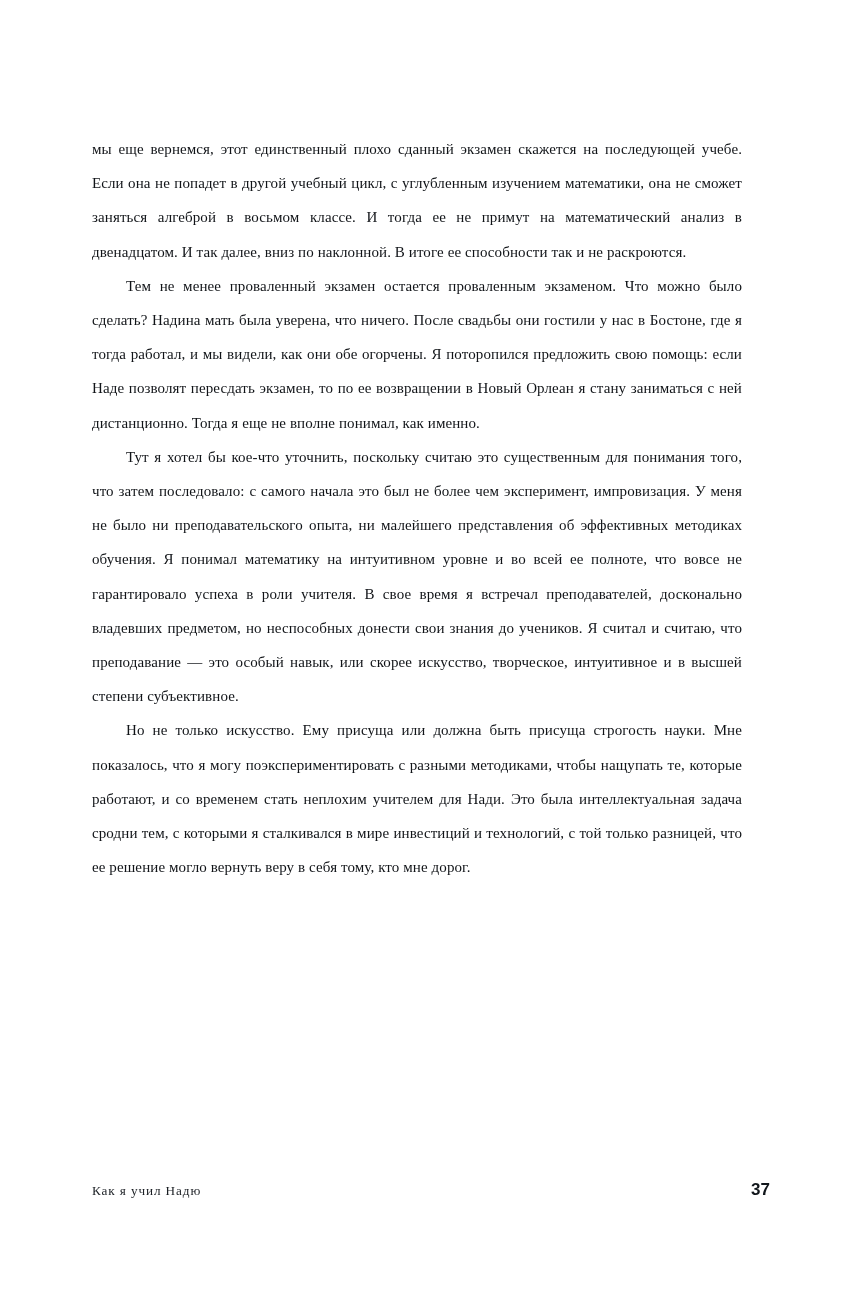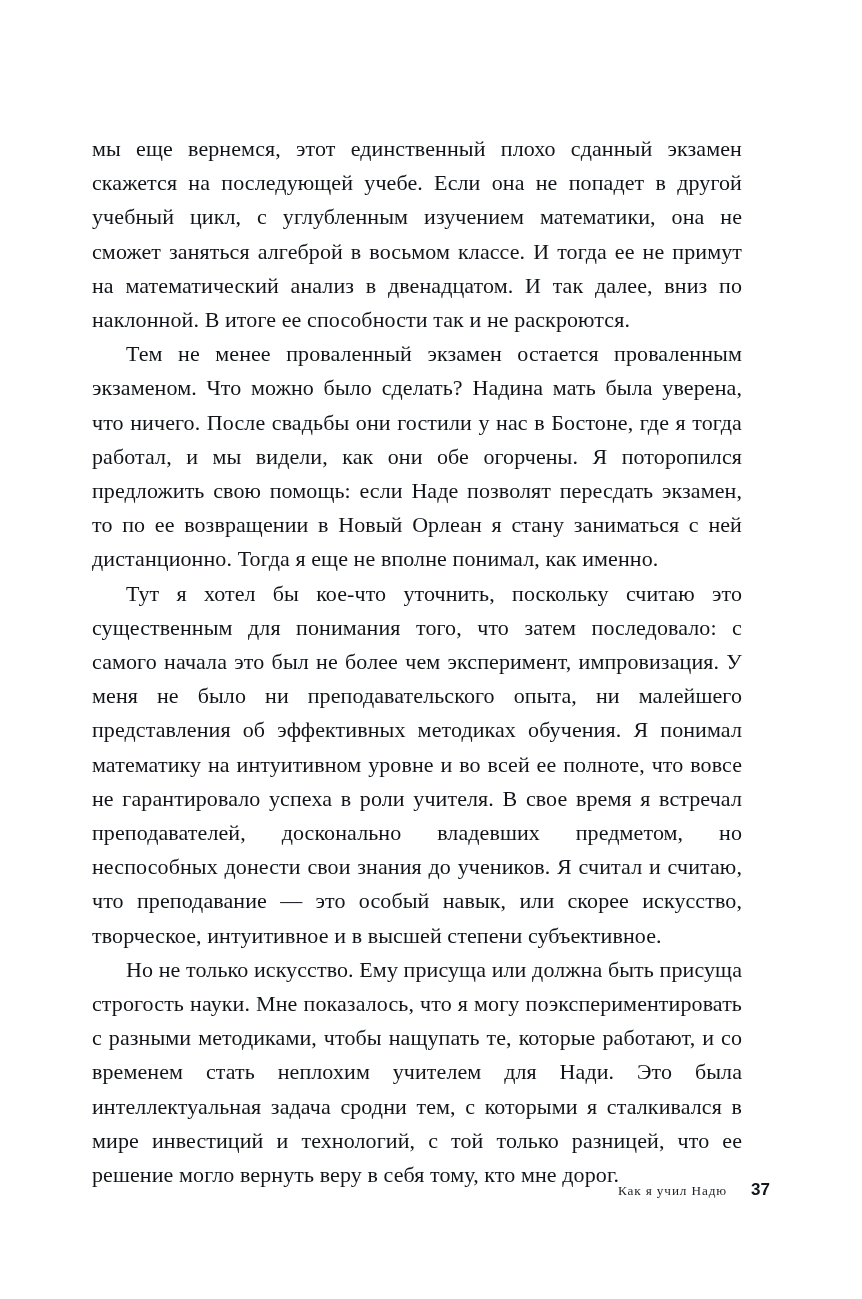--- a/index.html
+++ b/index.html
@@ -22,40 +22,40 @@
     box-sizing: border-box;
   }
   .text-block {
     position: absolute;
     left: 92px;
     top: 132px;
     width: 650px;
   }
   p.para {
     margin: 0;
-    font-size: 22px;
+    font-size: 15px;
     line-height: 34.2px;
     text-align: justify;
     text-justify: inter-word;
     color: #111418;
     letter-spacing: 0.1px;
     hyphens: manual;
   }
   p.para.indent {
     text-indent: 34px;
   }
   .footer {
     position: absolute;
     left: 92px;
     right: 92px;
     top: 1180px;
     height: 24px;
     display: flex;
     align-items: baseline;
-    justify-content: flex-end;
+    justify-content: space-between;
     gap: 24px;
   }
   .running-head {
     font-size: 13.2px;
     letter-spacing: 0.9px;
     color: #1b1f24;
     font-variant: normal;
     font-family: "Liberation Serif", "DejaVu Serif", serif;
   }
   .page-number {

